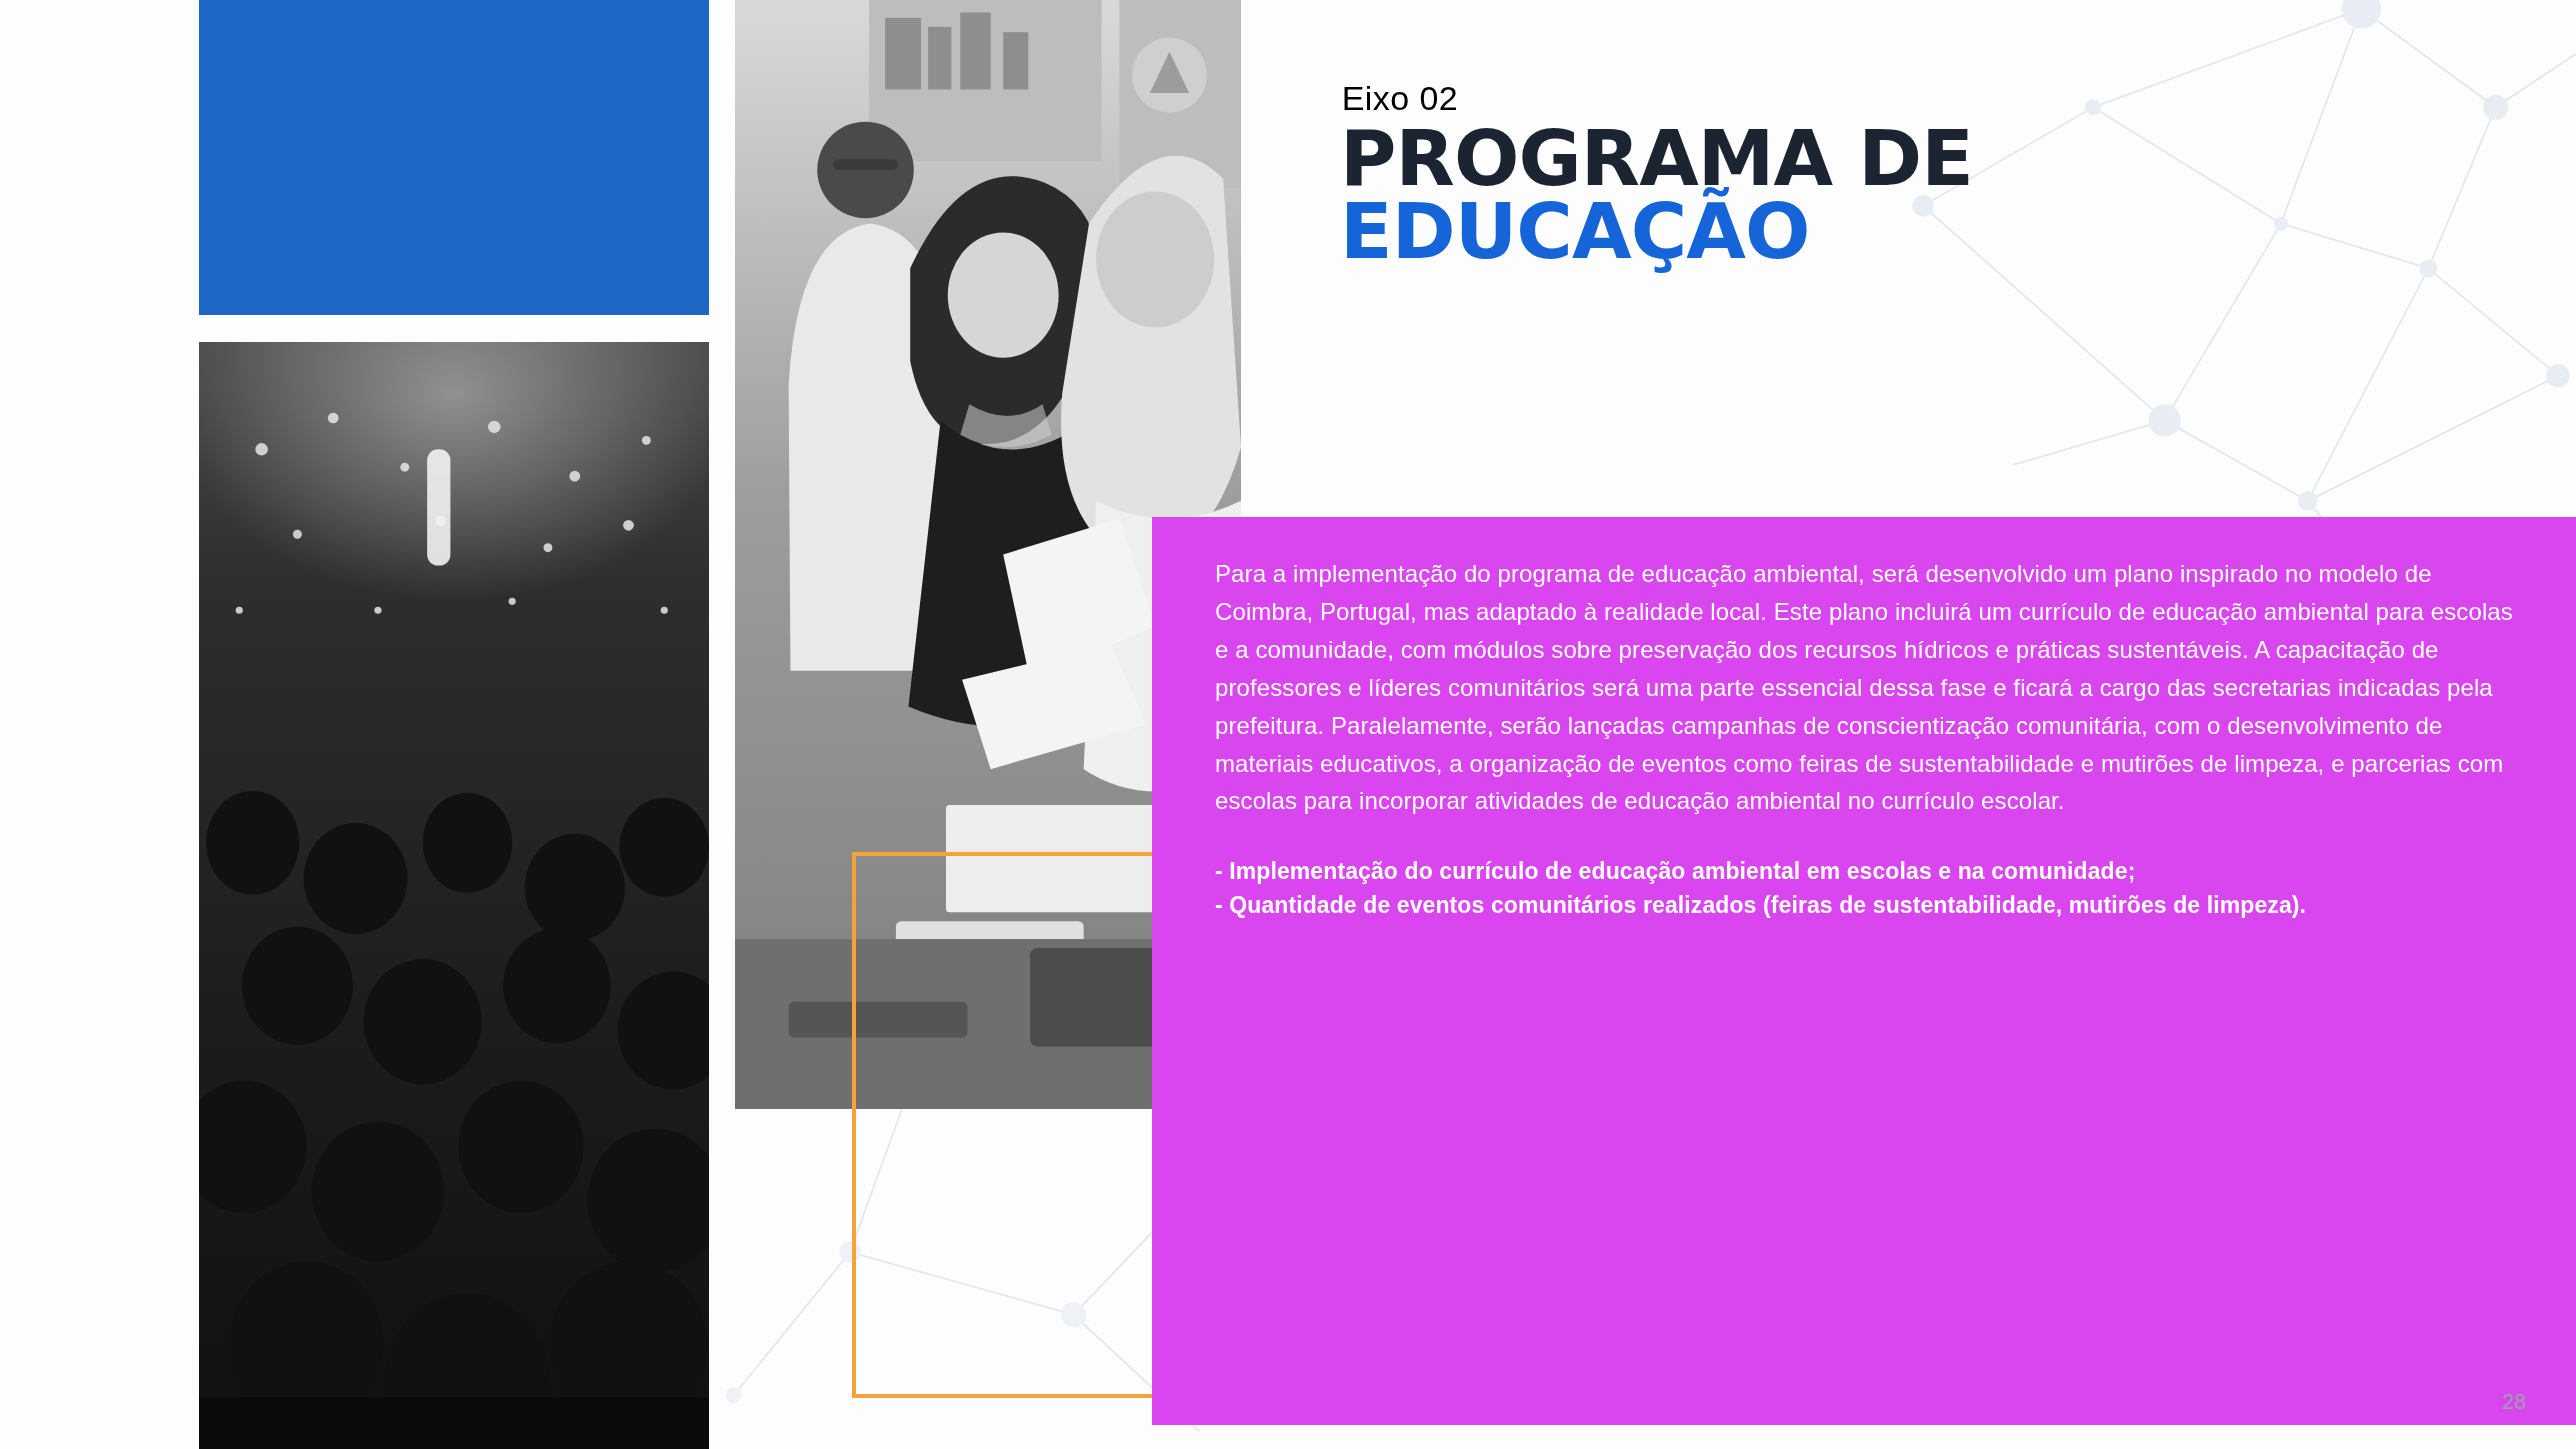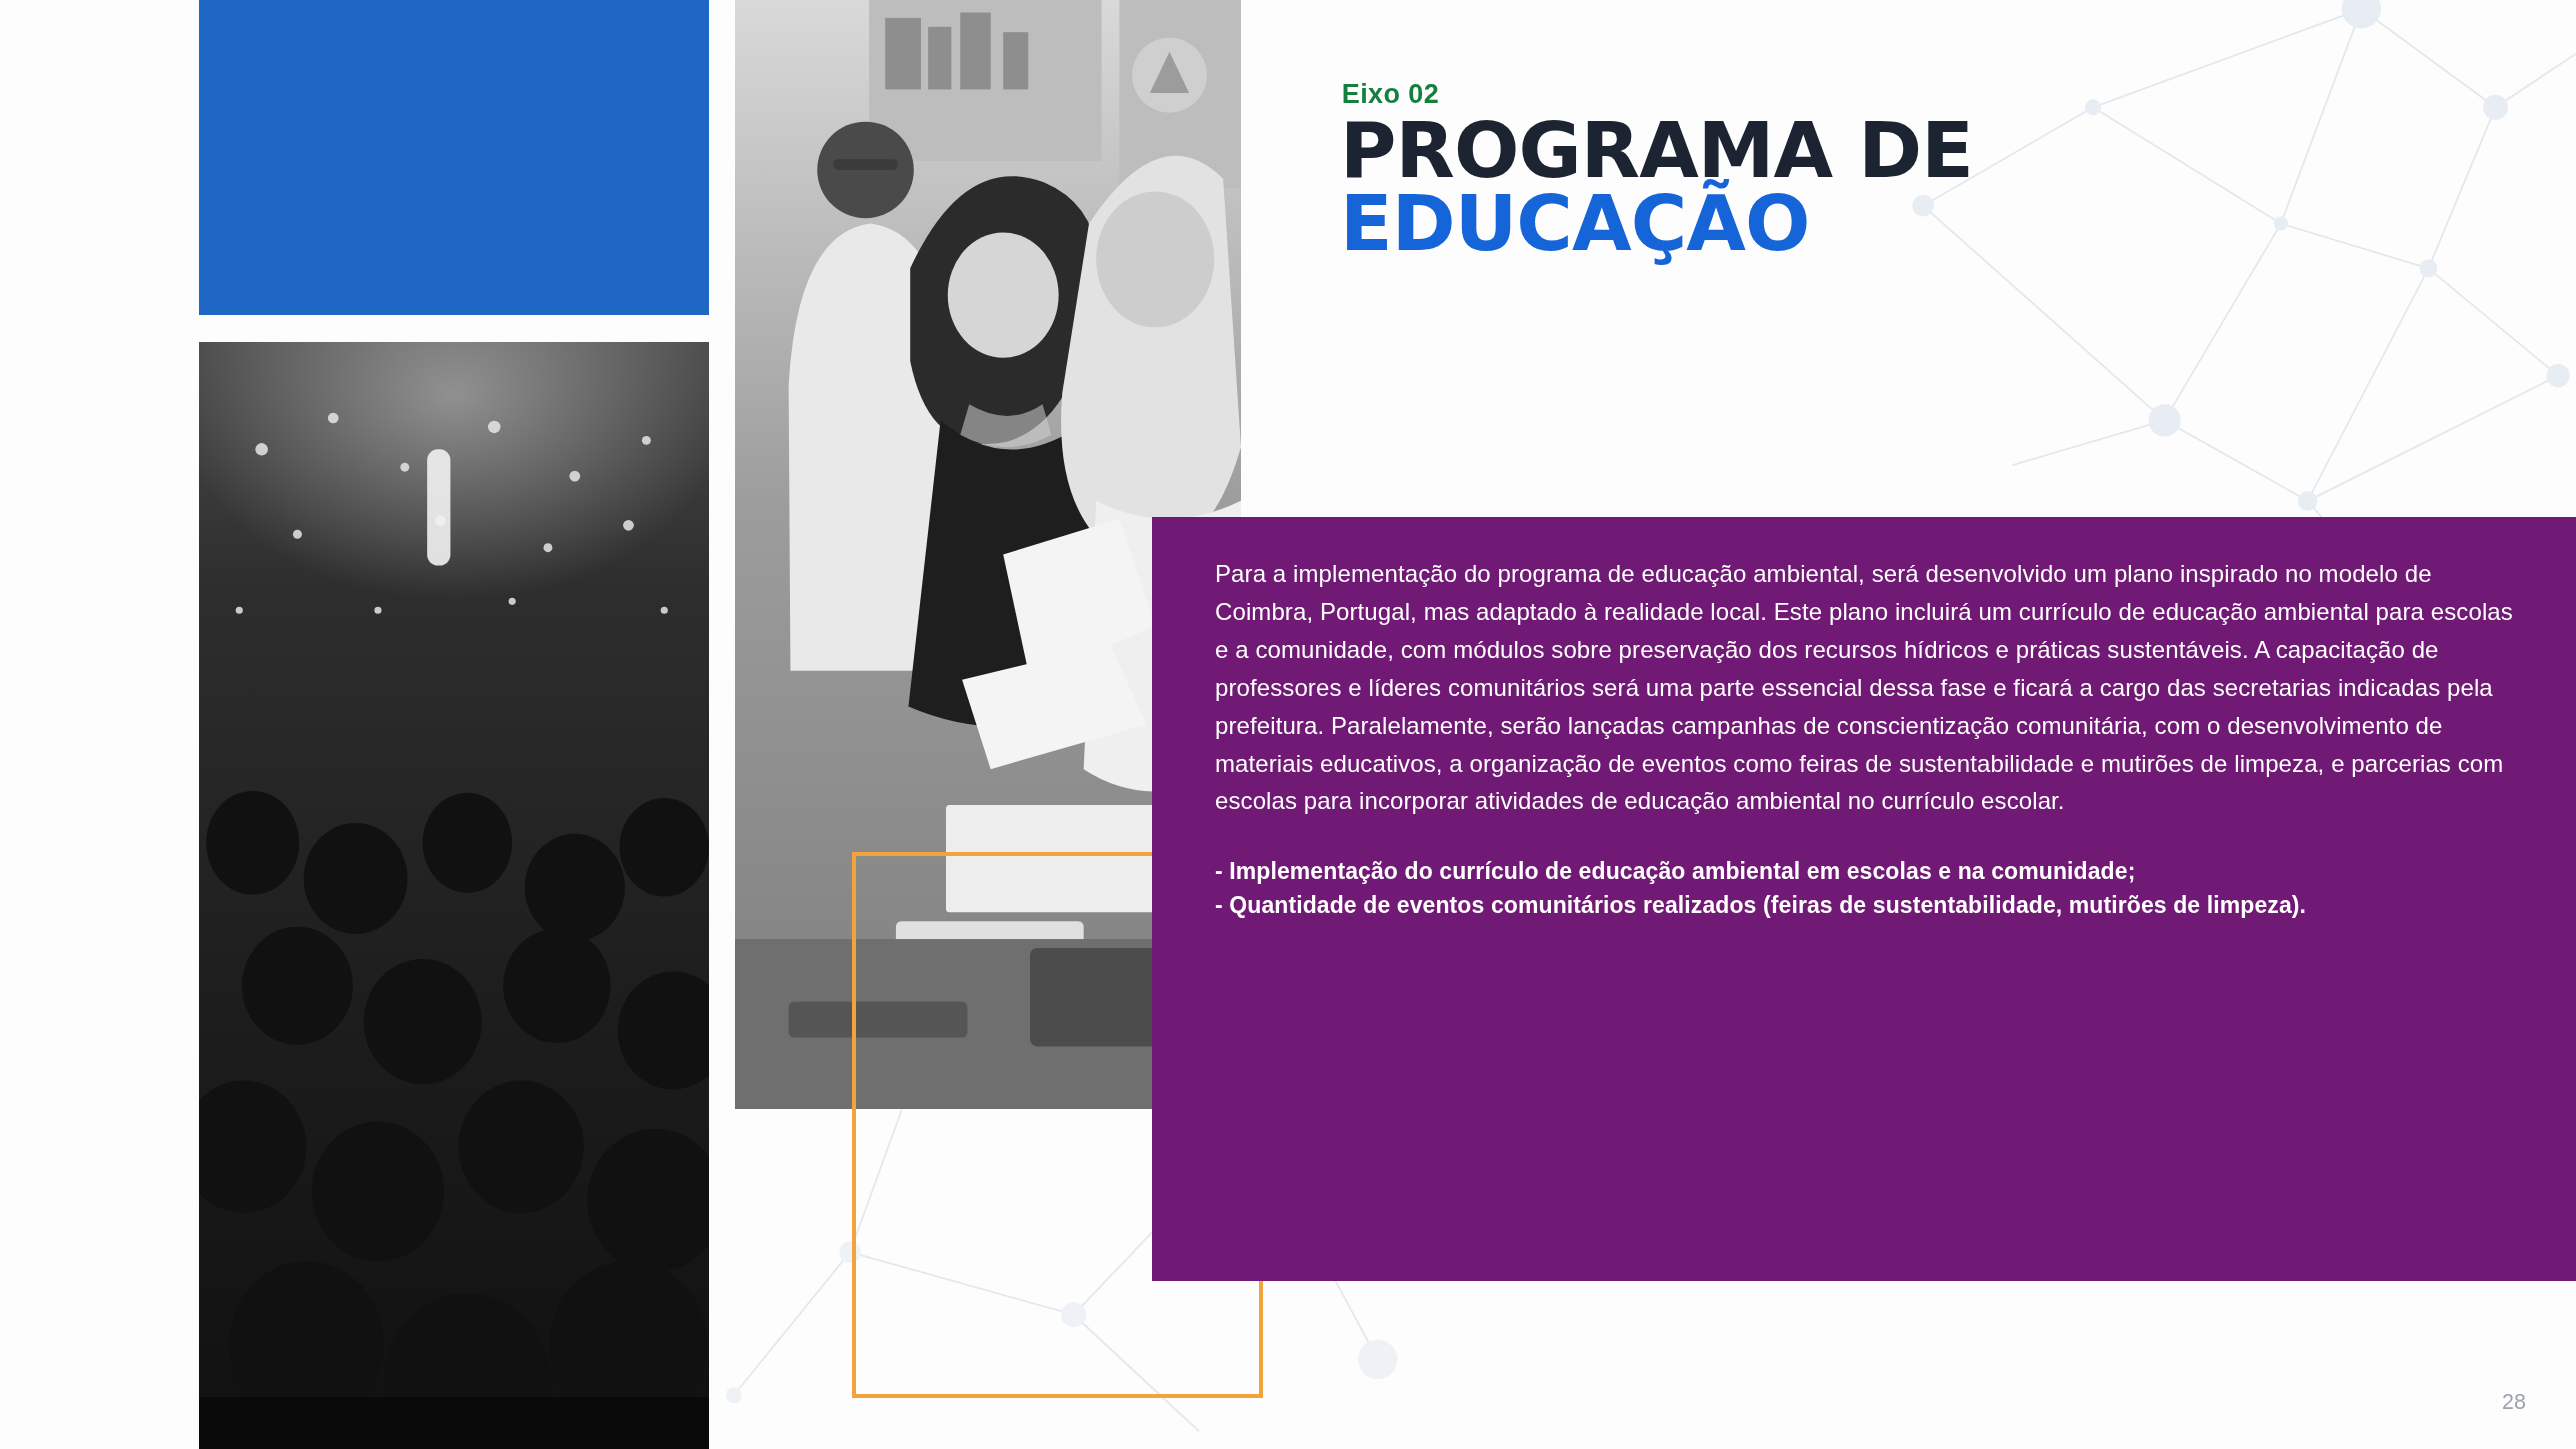--- a/index.html
+++ b/index.html
@@ -80,45 +80,45 @@
   }
 
   
   .title-wrap {
     position: absolute;
     left: 1340px;
     top: 79px;
     width: 1073px;
   }
   .eyebrow {
-    font-size: 27px;
-    font-weight: bold;
+    font-size: 34px;
+    font-weight: normal;
     letter-spacing: 0.4px;
-    color: #15803d;
+    color: #000000;
     margin: 0 0 5.4px 1.8px;
   }
   .title-line {
     font-family: "DejaVu Sans", sans-serif;
     font-weight: bold;
     font-size: 77px;
     line-height: 0.94;
     letter-spacing: -0.9px;
     margin: 0;
   }
   .title-dark { color: #1B2430; }
   .title-blue { color: #1565D8; }
 
   
   .panel {
     position: absolute;
     left: 1152px;
     top: 517px;
     width: 1424px;
-    height: 764px;
-    background: #701a75;
+    height: 908px;
+    background: #d946ef;
     color: #ffffff;
     box-sizing: border-box;
     padding: 38px 55px 27px 63px;
   }
   .panel p.body {
     margin: 0;
     font-size: 24px;
     line-height: 1.58;
     letter-spacing: 0.1px;
     font-weight: 400;

